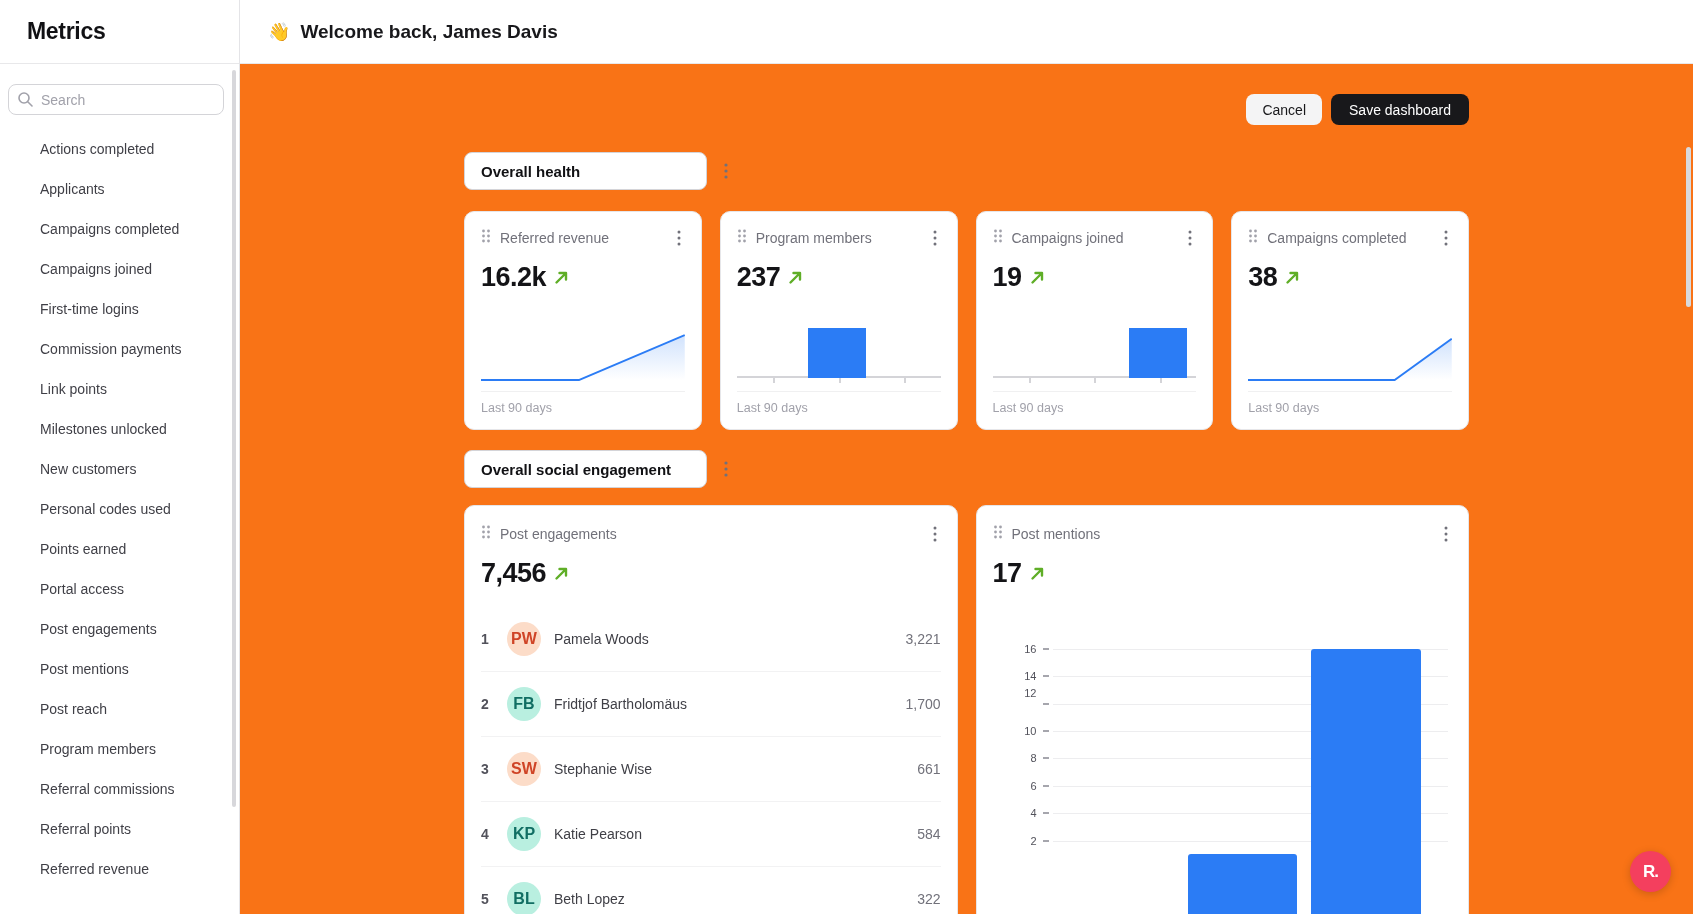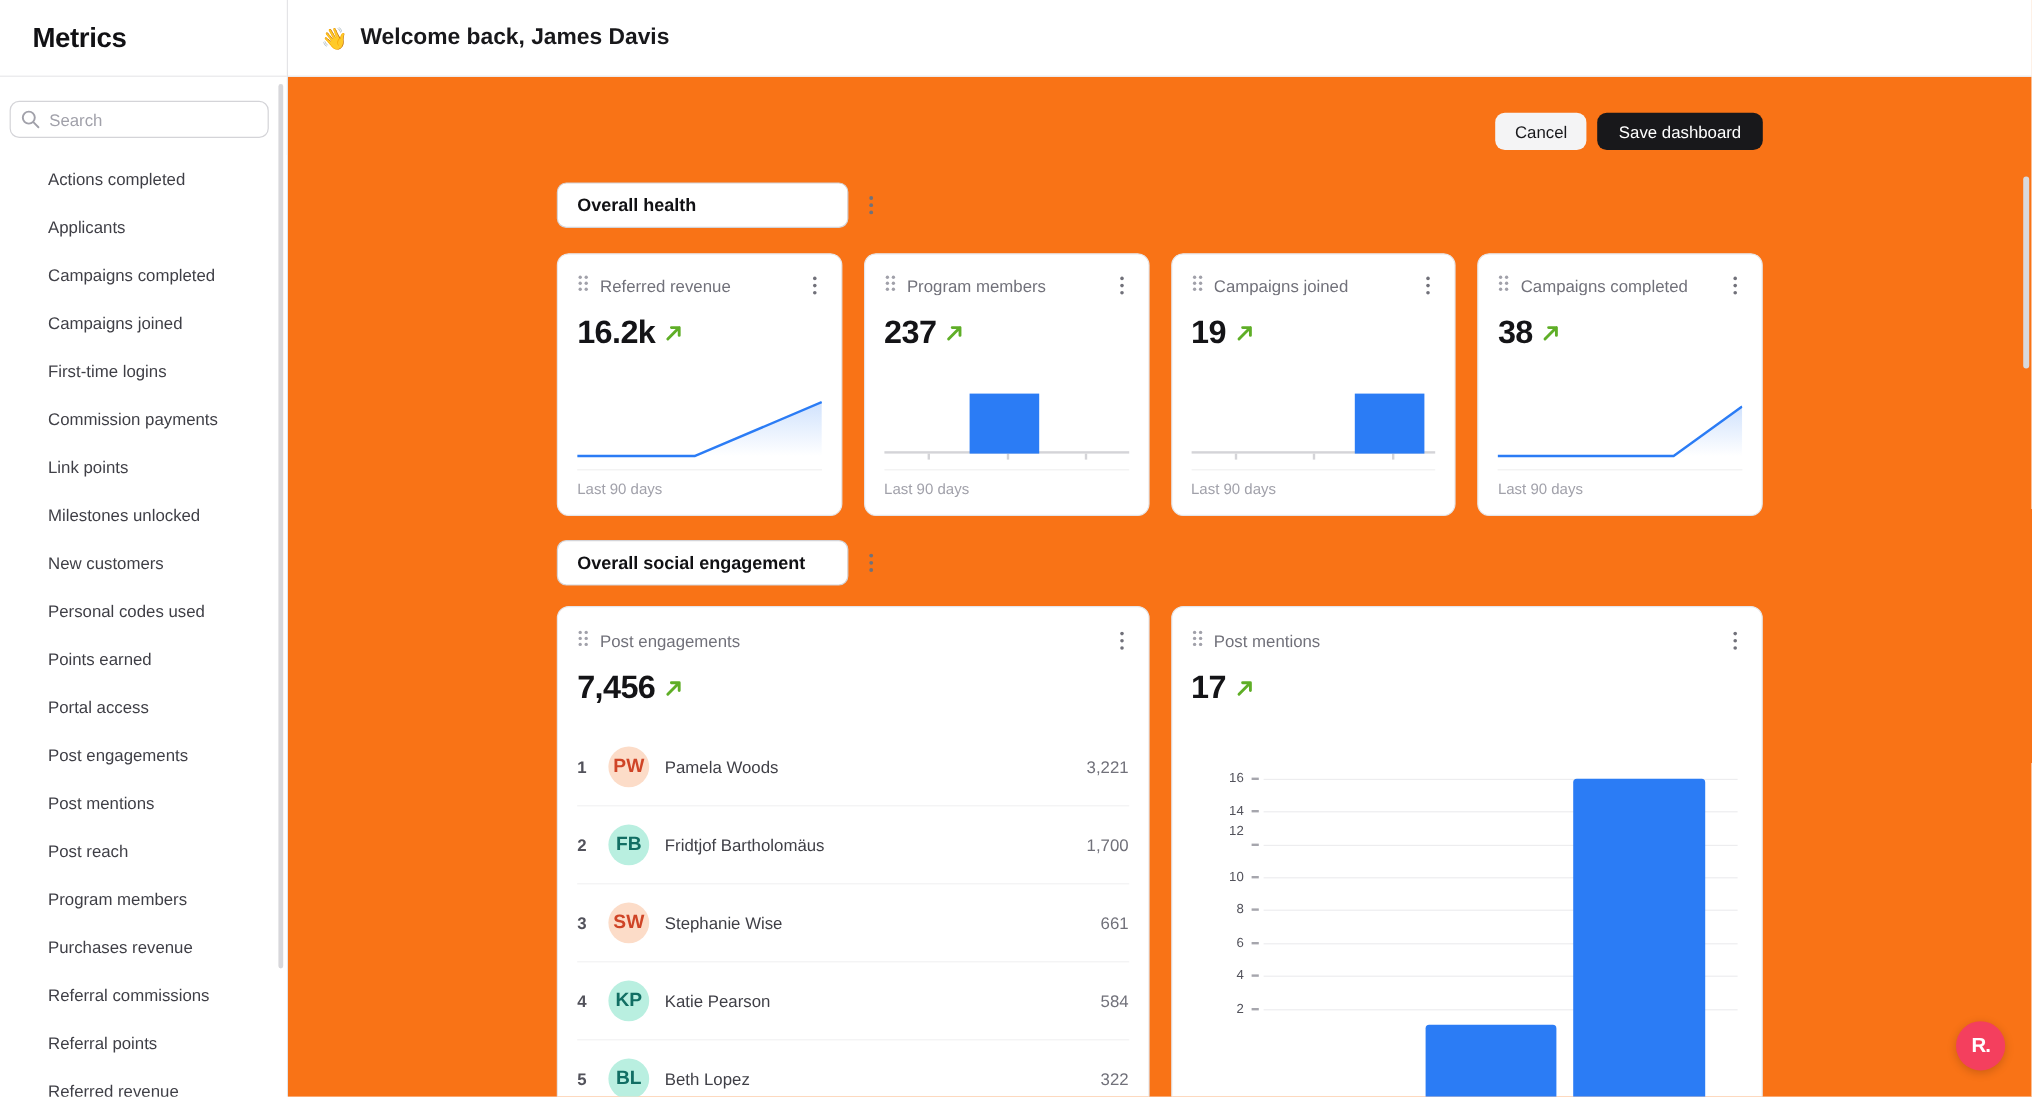--- a/index.html
+++ b/index.html
@@ -122,21 +122,20 @@
         <button class="metric-item">Portal access</button>
 
         <button class="metric-item">Post engagements</button>
 
         <button class="metric-item">Post mentions</button>
 
         <button class="metric-item">Post reach</button>
 
         <button class="metric-item">Program members</button>
 
-        <button class="metric-item">Purchases revenue</button>
 
         <button class="metric-item">Referral commissions</button>
 
         <button class="metric-item">Referral points</button>
 
         <button class="metric-item">Referred revenue</button>
       </nav>
     <div class="side-scrollbar"></div>
   </aside>
 

